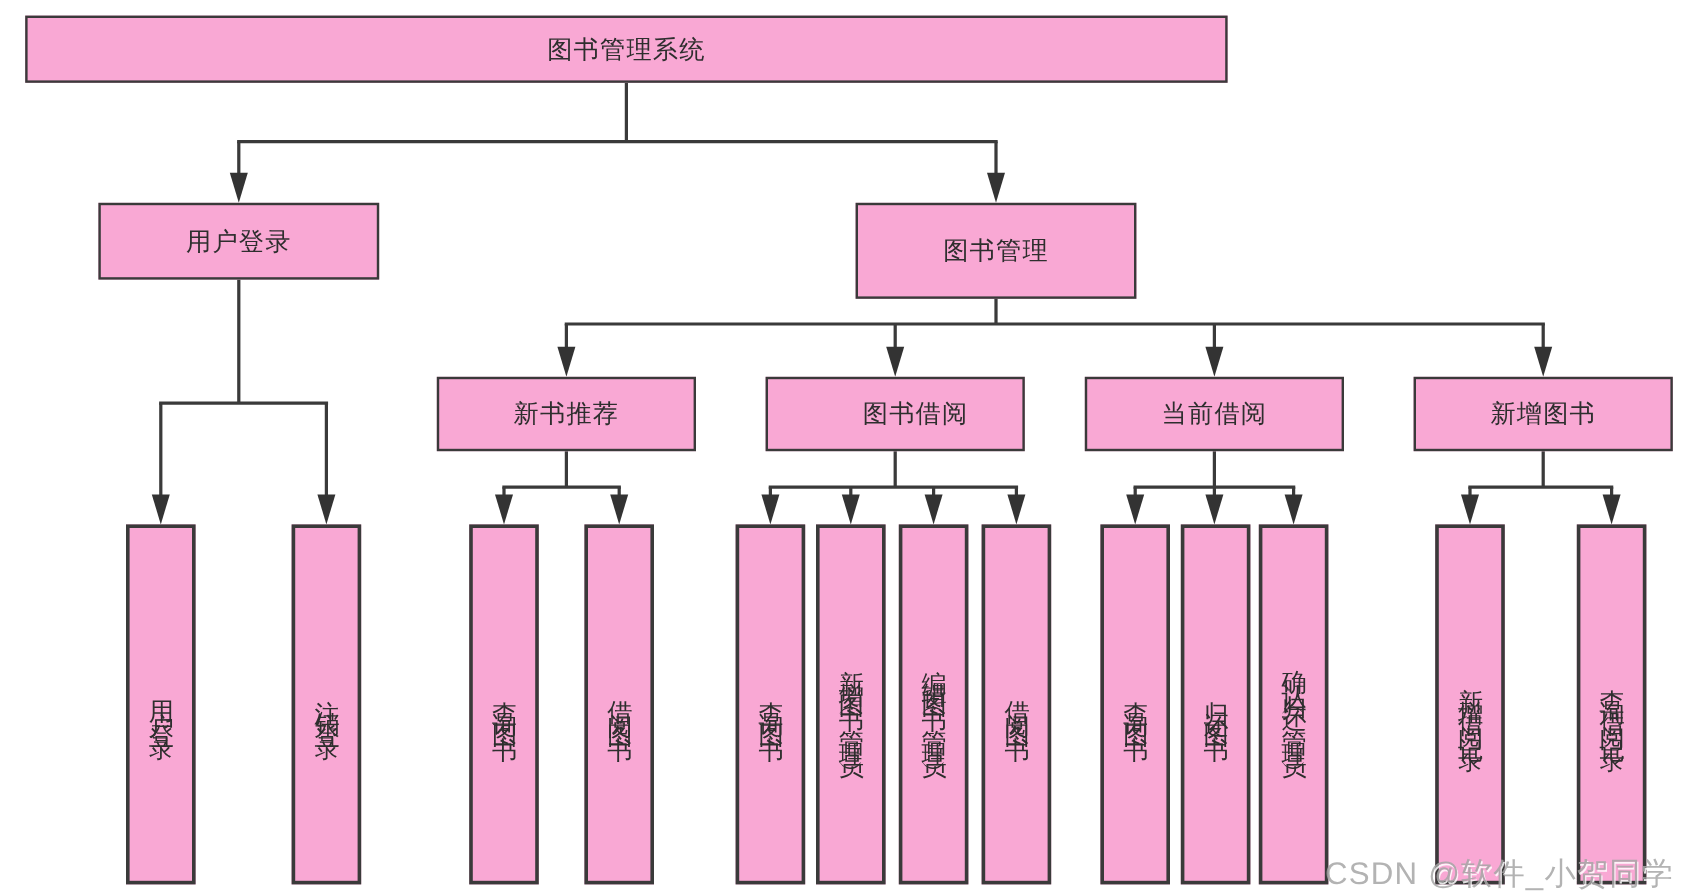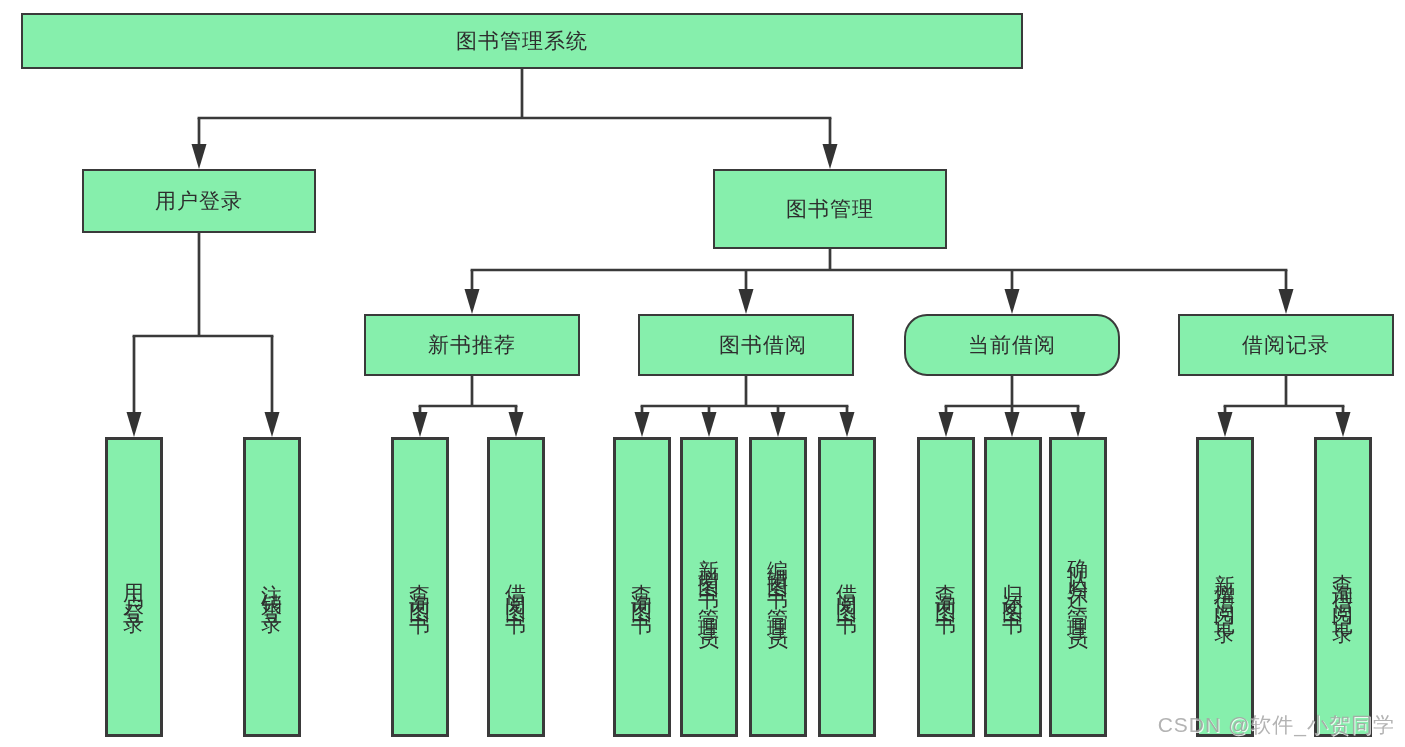--- a/index.html
+++ b/index.html
@@ -19,21 +19,21 @@
     position: absolute;
     left: 0;
     top: 0;
     width: 1405px;
     height: 747px;
     pointer-events: none;
   }
   .box {
     position: absolute;
     box-sizing: border-box;
-    background: #86efac;
+    background: #f9a8d4;
     border: 2.6px solid #3a3a3a;
     display: flex;
     align-items: center;
     justify-content: center;
     color: #2e2e2e;
     font-size: 21px;
     letter-spacing: 1px;
     white-space: nowrap;
   }
   .vbox {
@@ -43,21 +43,21 @@
     writing-mode: vertical-rl;
     text-orientation: mixed;
     letter-spacing: 10px;
     font-size: 21px;
     line-height: 1;
   }
   .watermark {
     position: absolute;
     right: 10px;
     top: 711px;
-    font-size: 21px;
+    font-size: 26px;
     color: #a6a6a6;
     opacity: 0.85;
     text-shadow: 1px 1px 0 #ffffff;
     letter-spacing: 1px;
     white-space: nowrap;
   }
 </style>
 </head>
 <body>
 
@@ -142,25 +142,25 @@
   <div class="box" style="left:713px; top:169px; width:234px; height:80px;">
     <span>图书管理</span>
   </div>
 
   <div class="box" style="left:364px; top:314px; width:216px; height:62px;text-align:center;">
     <span>新书推荐</span>
   </div>
   <div class="box" style="left:638px; top:314px; width:216px; height:62px;padding-left:34px;">
     <span>图书借阅</span>
   </div>
-  <div class="box" style="left:904px; top:314px; width:216px; height:62px;border-radius:23px;">
+  <div class="box" style="left:904px; top:314px; width:216px; height:62px;">
     <span>当前借阅</span>
   </div>
   <div class="box" style="left:1178px; top:314px; width:216px; height:62px;">
-    <span>借阅记录</span>
+    <span>新增图书</span>
   </div>
 
   <div class="box vbox" style="left:105px; top:437px; width:58px; height:300px;">
     <span class="vtext">用户登录</span>
   </div>
   <div class="box vbox" style="left:243px; top:437px; width:58px; height:300px;">
     <span class="vtext">注销登录</span>
   </div>
 
   <div class="box vbox" style="left:391px; top:437px; width:58px; height:300px;">

